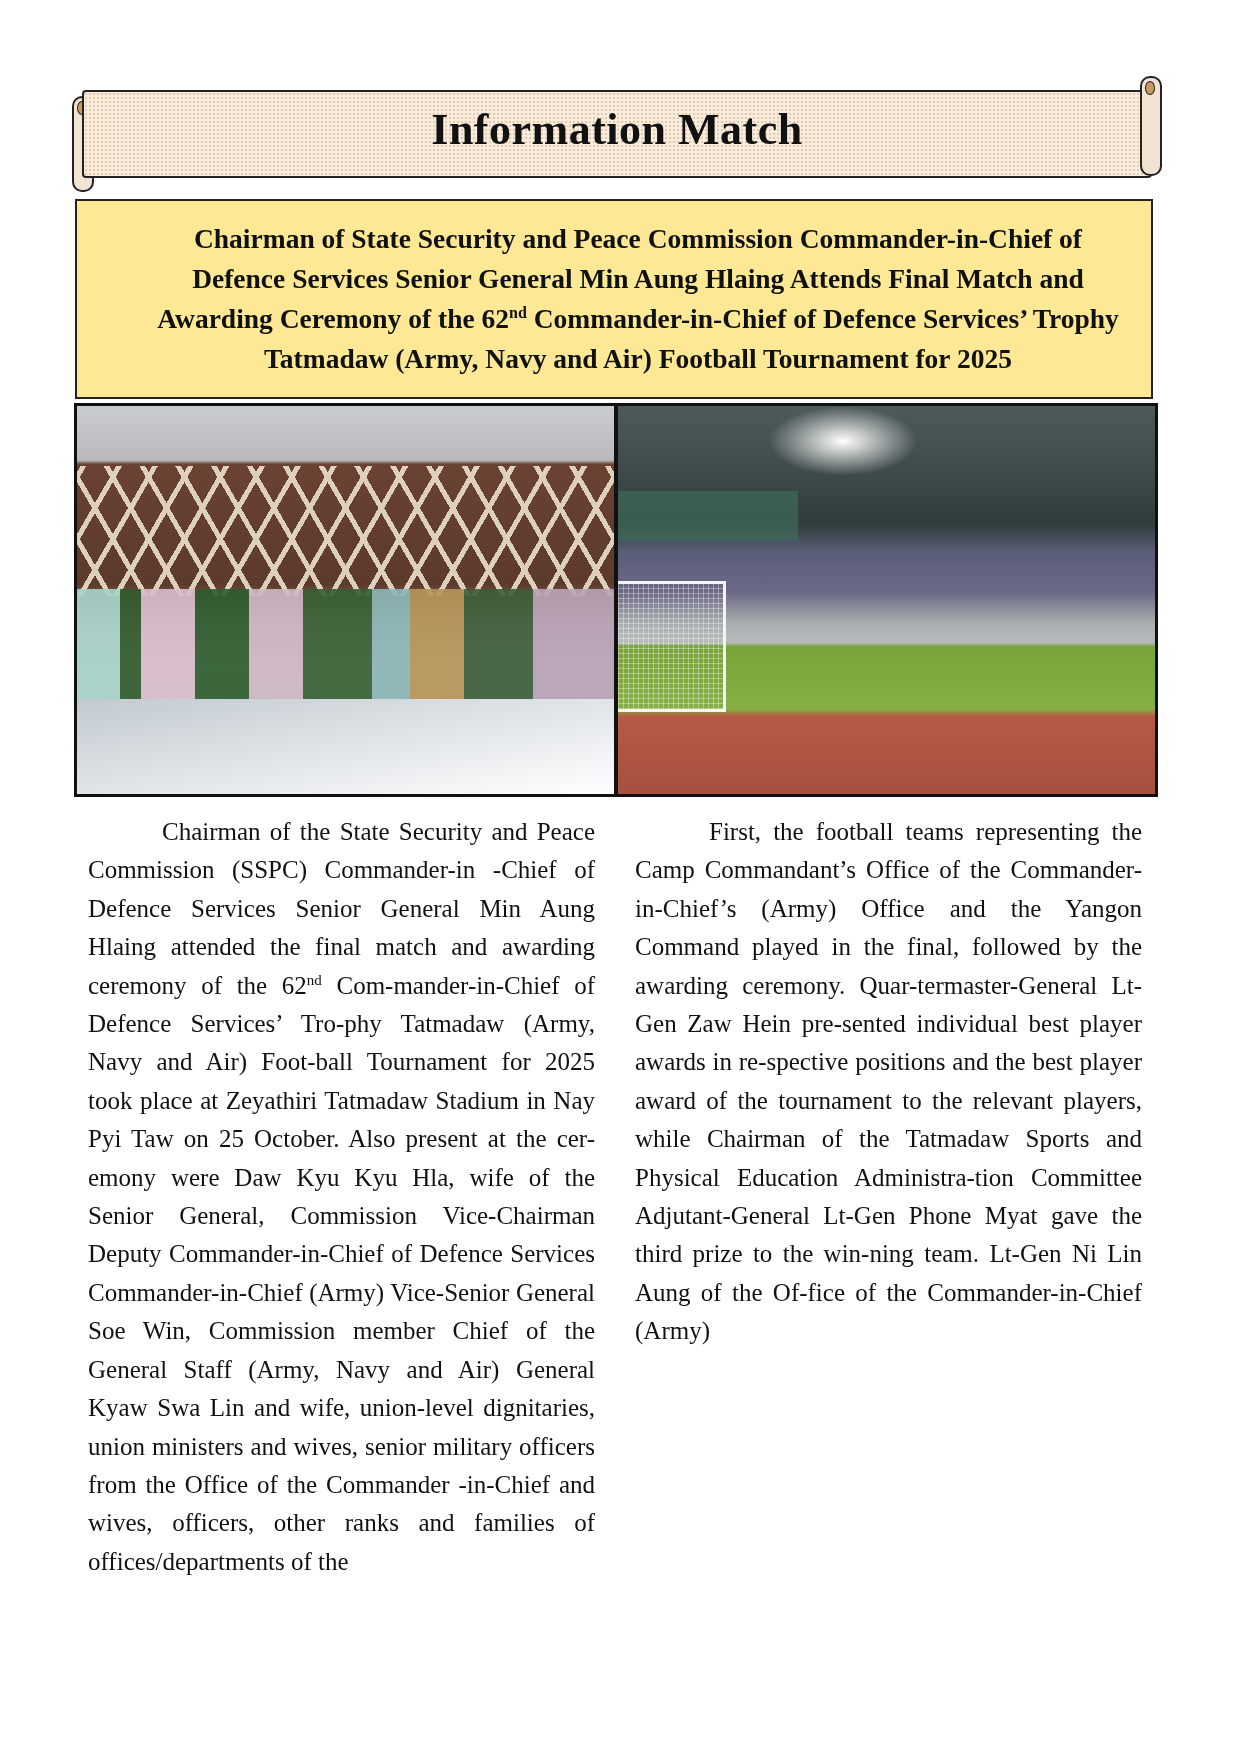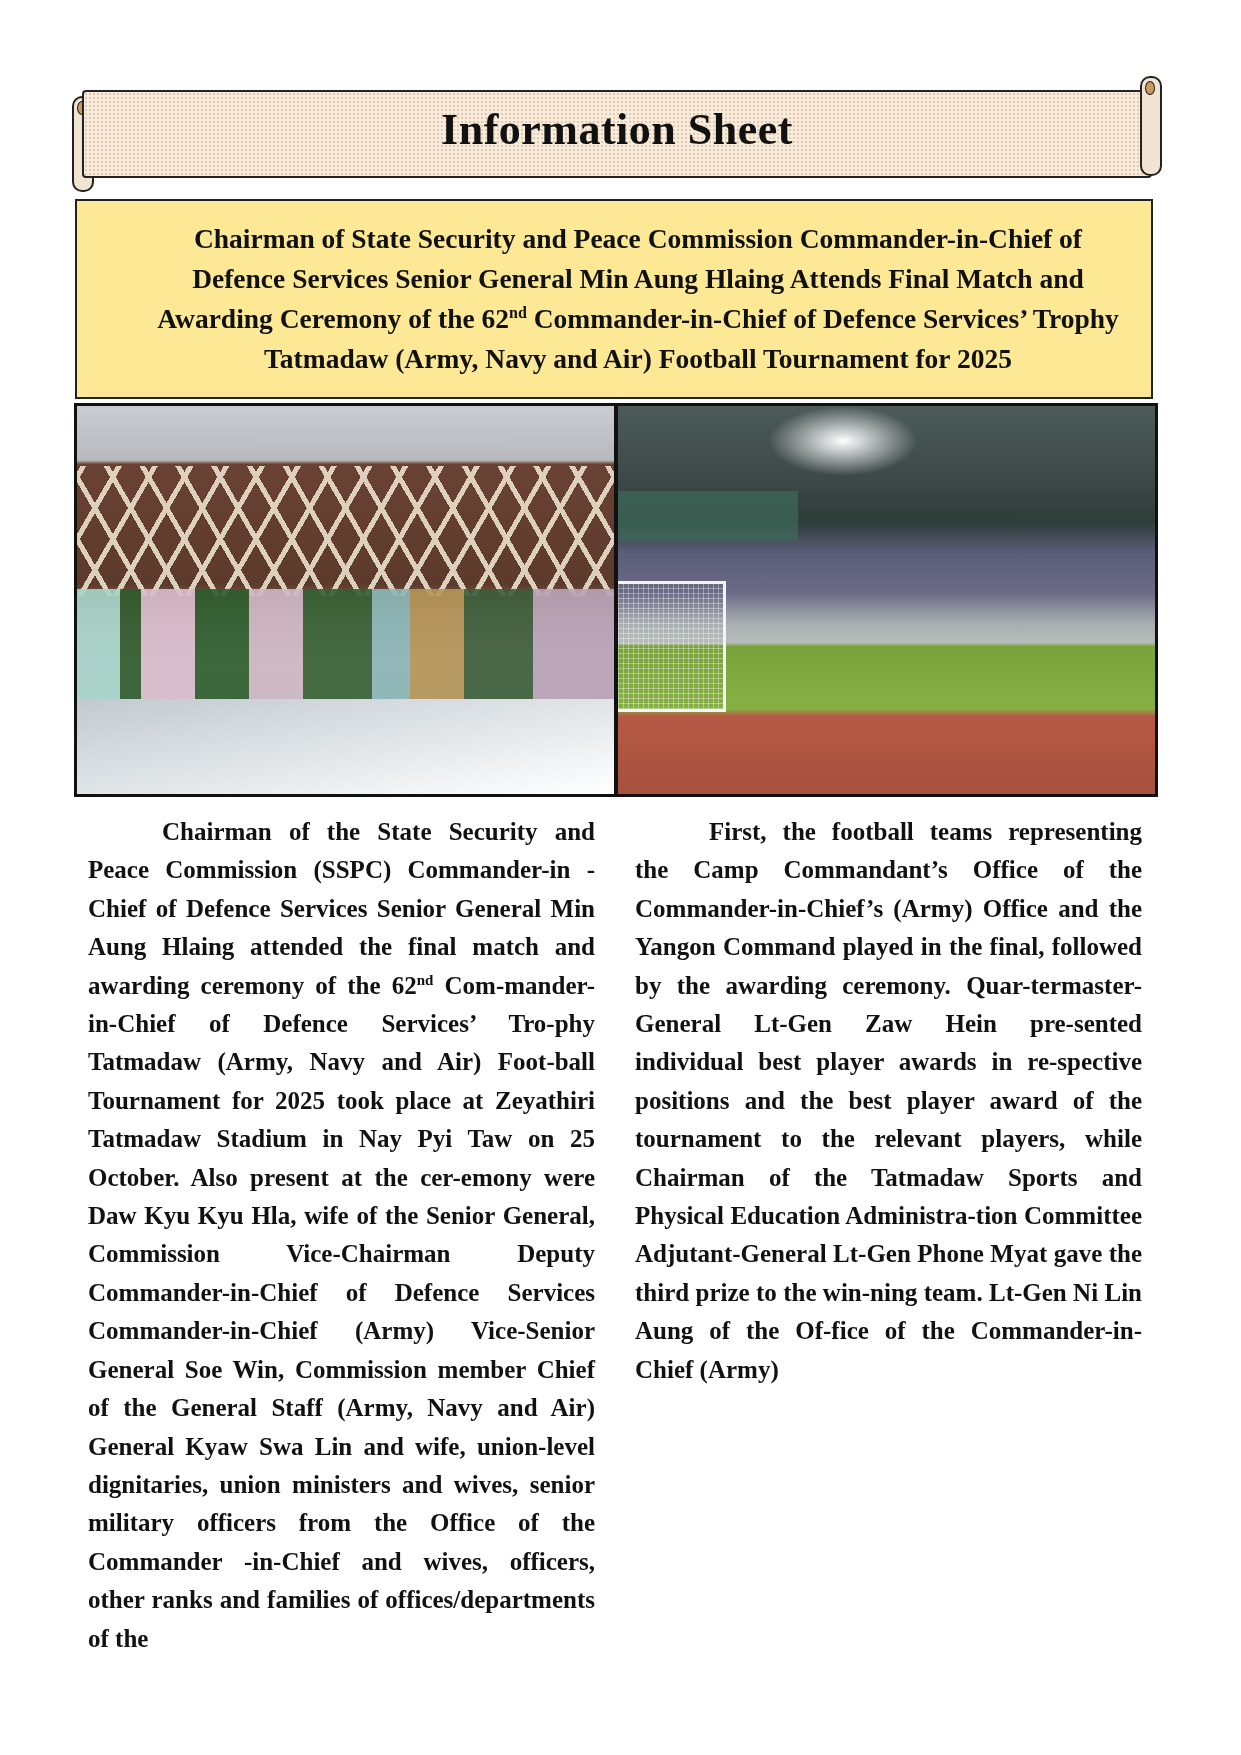--- a/index.html
+++ b/index.html
@@ -26,33 +26,33 @@
   .photo-left .people{position:absolute;left:0;bottom:95px;width:100%;height:110px;
     background:linear-gradient(90deg,#a6d3c9 0 8%,#2e5a2a 8% 12%,#d8bccb 12% 22%,#2c5c2c 22% 32%,#cdb7c3 32% 42%,#355f31 42% 55%,#8ab6b6 55% 62%,#b59556 62% 72%,#3b5d38 72% 85%,#b9a3b7 85% 100%);opacity:.9;}
   .photo-left .rail{position:absolute;left:0;bottom:0;width:100%;height:95px;background:linear-gradient(170deg,#c2cad0 0%,#e3e7ea 55%,#ffffff 100%);}
   .photo-right{background:linear-gradient(180deg,#4d5a5a 0%,#3e4a4a 18%,#2e3c3a 30%,#5b5e78 38%,#6b6a86 48%,#a8aeb0 56%,#b7bcbc 61%,#7aa33b 62%,#86b044 78%,#b65a46 80%,#a6503e 100%);}
   .photo-right .glare{position:absolute;left:28%;top:0;width:150px;height:70px;border-radius:50%;background:radial-gradient(#ffffff,rgba(255,255,255,0) 70%);}
   .photo-right .goal{position:absolute;left:0;top:175px;width:105px;height:125px;border:3px solid #f4f4f4;border-left:none;background:repeating-linear-gradient(0deg,rgba(255,255,255,.35) 0 1px,transparent 1px 5px),repeating-linear-gradient(90deg,rgba(255,255,255,.35) 0 1px,transparent 1px 5px);}
   .photo-right .sign{position:absolute;left:0;top:85px;width:180px;height:50px;background:#3e6b5a;opacity:.7;}
   .col{position:absolute;top:813px;width:507px;font-size:25px;line-height:38.4px;text-align:justify;hyphens:manual;}
   .col-left{left:88px;}
   .col-right{left:635px;}
-  .col p{margin:0;font-weight:bold;}
+  .col p{margin:0;}
   .indent{text-indent:74px;}
   .col-right p + p{}
   sup{font-size:15px;vertical-align:super;line-height:0;}
 </style>
 </head>
 <body>
 
 <div class="banner">
   <div class="scroll-left"></div>
   <div class="banner-body"></div>
   <div class="scroll-right"></div>
-  <div class="banner-title">Information Sheet</div>
+  <div class="banner-title">Information Match</div>
 </div>
 
 <div class="headline">
   <div class="headline-text"><span>Chairman of State Security and Peace Commission Commander-in-Chief of Defence Services Senior General Min Aung Hlaing Attends Final Match and Awarding Ceremony of the 62</span><sup>nd</sup><span> Commander-in-Chief of Defence Services’ Trophy Tatmadaw (Army, Navy and Air) Football Tournament for 2025</span></div>
 </div>
 
 <div class="photos">
   <div class="photo photo-left" title="Senior General and dignitaries seated in stadium VIP stand">
     <div class="lattice"></div>
     <div class="people"></div>

